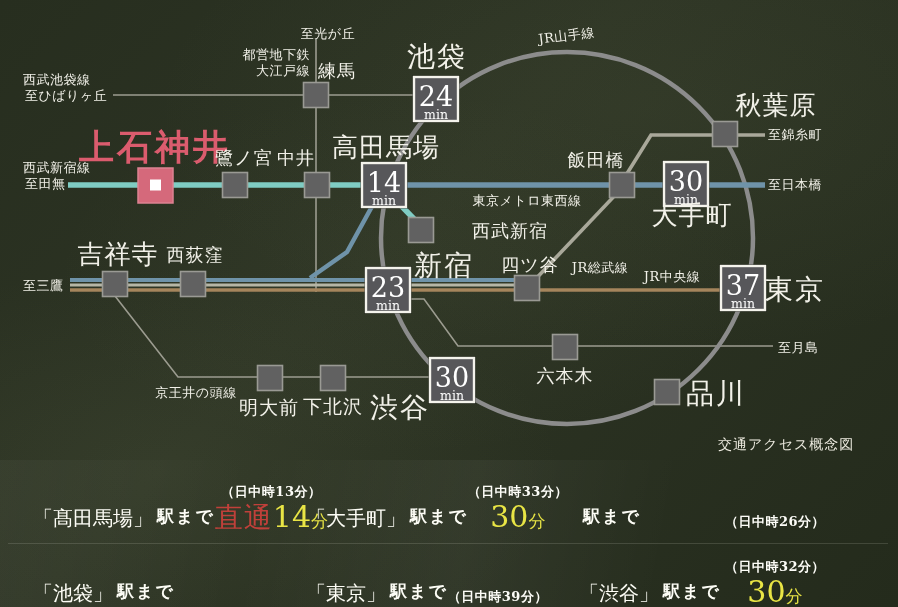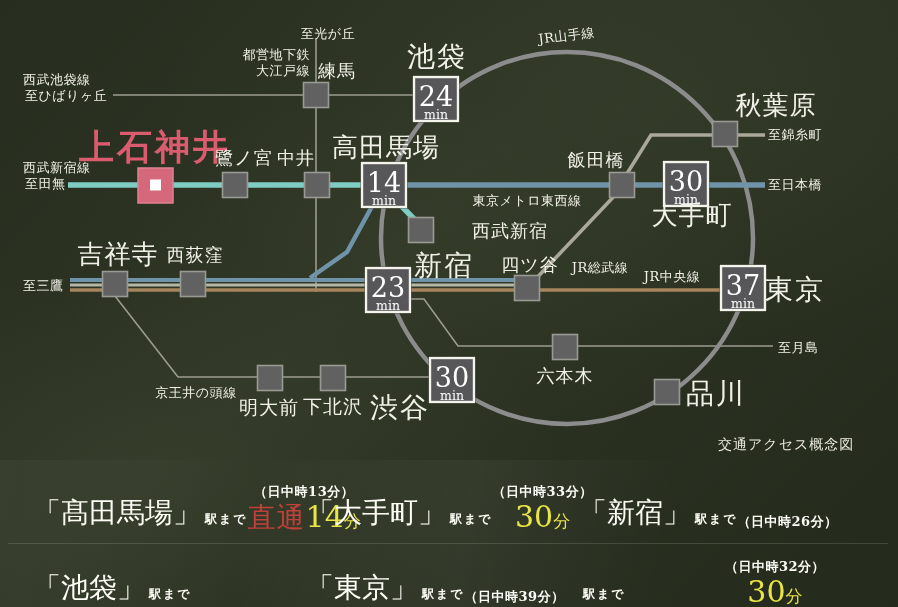--- a/index.html
+++ b/index.html
@@ -35,22 +35,22 @@
     box-sizing:border-box;
     padding:20px 0 0 33px;
     display:grid;
     grid-template-columns:240px 240px 246px;
     column-gap:33px;
     row-gap:24px;
   }
   .divider{position:absolute;left:8px;top:83px;width:880px;height:1px;background:rgba(235,235,220,0.15);}
   .card{display:flex;justify-content:space-between;align-items:flex-end;}
   .card-left{display:flex;align-items:flex-end;white-space:nowrap;}
-  .card-sta{font-size:28px;letter-spacing:0px;color:#fdfdf6;}
-  .card-suffix{font-size:12px;letter-spacing:2px;color:#fdfdf6;margin-left:4px;margin-bottom:4px;font-weight:bold;}
+  .card-sta{font-size:20px;letter-spacing:0px;color:#fdfdf6;}
+  .card-suffix{font-size:17px;letter-spacing:2px;color:#fdfdf6;margin-left:4px;margin-bottom:4px;font-weight:bold;}
   .time-block{text-align:center;white-space:nowrap;}
   .card-note{font-size:13px;font-weight:bold;color:#fdfdf8;letter-spacing:0.5px;margin-bottom:1px;}
   .time-line{line-height:1;}
   .time-prefix{font-size:28px;color:#c0403a;letter-spacing:1px;}
   .time-num{font-size:30px;color:#e9e545;}
   .time-unit{font-size:17px;color:#e9e545;}
 </style>
 </head>
 <body>
 
@@ -195,21 +195,20 @@
         <span class="card-suffix">駅まで</span>
       </div>
       <div class="time-block">
         <div class="card-note">（日中時33分）</div>
         <div class="time-line"><span class="time-prefix"></span><span class="time-num">30</span><span class="time-unit">分</span></div>
       </div>
     </div>
 
     <div class="card">
       <div class="card-left">
-        <span class="card-sta">「新宿」</span>
         <span class="card-suffix">駅まで</span>
       </div>
       <div class="time-block">
         <div class="card-note">（日中時26分）</div>
       </div>
     </div>
 
     <div class="card">
       <div class="card-left">
         <span class="card-sta">「池袋」</span>
@@ -222,20 +221,21 @@
         <span class="card-sta">「東京」</span>
         <span class="card-suffix">駅まで</span>
       </div>
       <div class="time-block">
         <div class="card-note">（日中時39分）</div>
       </div>
     </div>
 
     <div class="card">
       <div class="card-left">
+        <span class="card-sta">「渋谷」</span>
         <span class="card-suffix">駅まで</span>
       </div>
       <div class="time-block">
         <div class="card-note">（日中時32分）</div>
         <div class="time-line"><span class="time-prefix"></span><span class="time-num">30</span><span class="time-unit">分</span></div>
       </div>
     </div>
   </div>
 </div>
 

